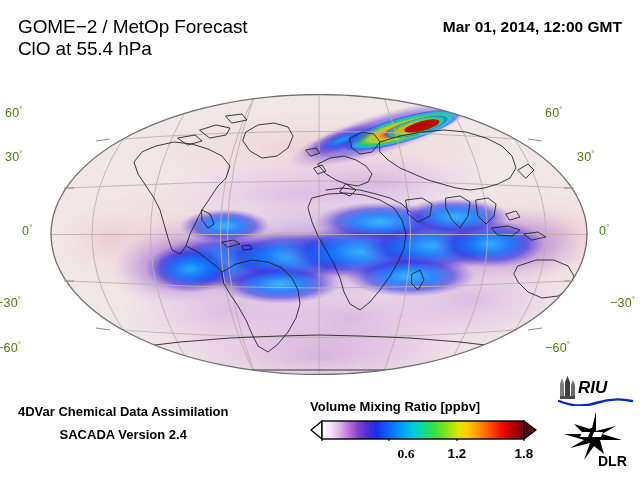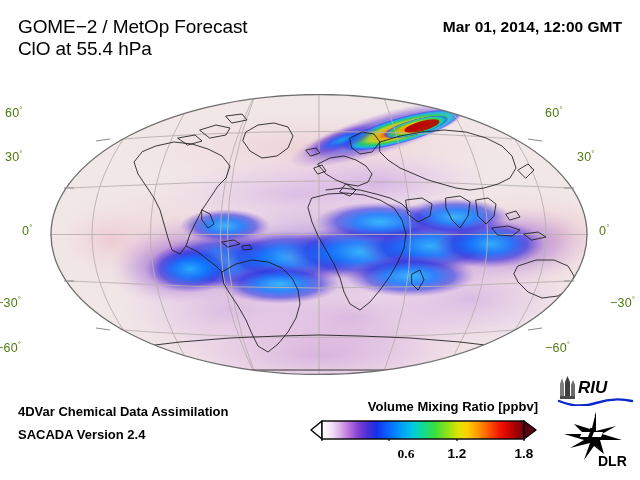--- a/index.html
+++ b/index.html
@@ -65,39 +65,40 @@
     font-size: 8px;
     vertical-align: super;
     letter-spacing: 0;
   }
 
   
   #footer-text-block {
     position: absolute;
     left: 18px;
     top: 400px;
+    text-align: center;
   }
   .footer-line {
     font-size: 13px;
     font-weight: bold;
     line-height: 23px;
     white-space: nowrap;
   }
 
   
   #colorbar-block {
     position: absolute;
     left: 310px;
     top: 398px;
     width: 228px;
   }
   #colorbar-title {
     font-size: 13px;
     font-weight: bold;
-    text-align: right;
+    text-align: left;
     white-space: nowrap;
     line-height: 17px;
   }
   #colorbar-graphic {
     margin-top: 4px;
   }
   #colorbar-ticklabels {
     position: relative;
     height: 18px;
     margin-top: 1px;

